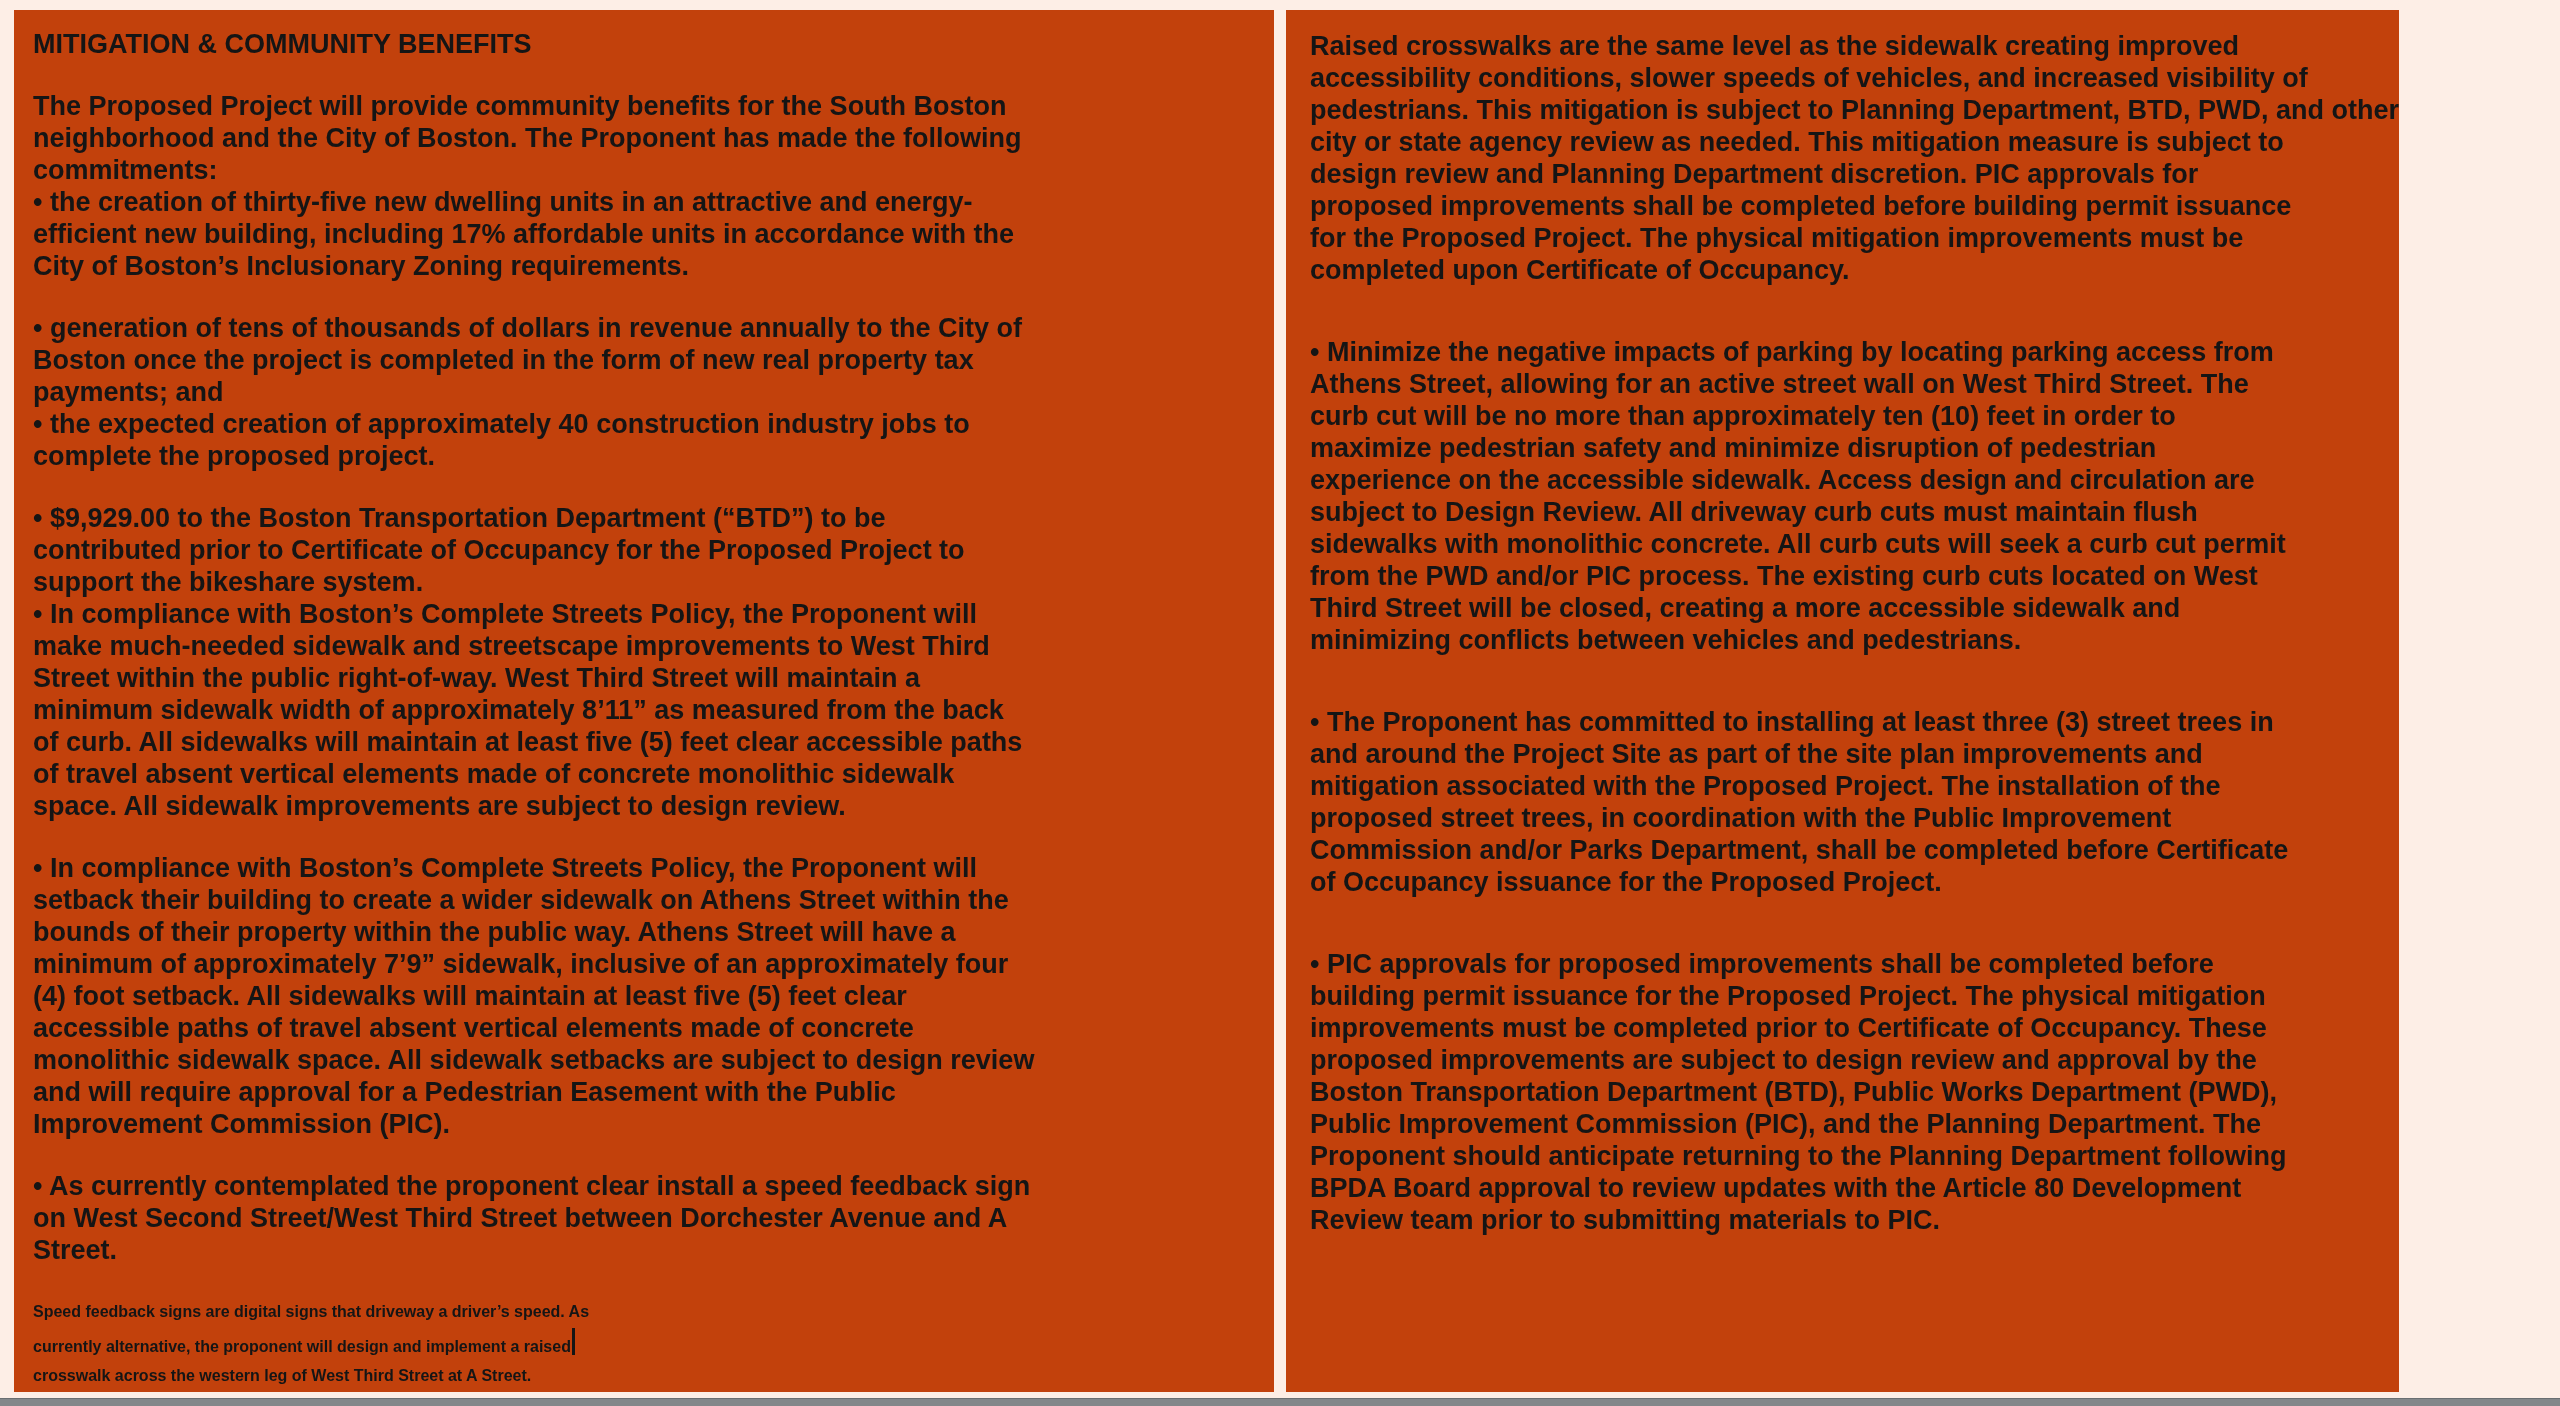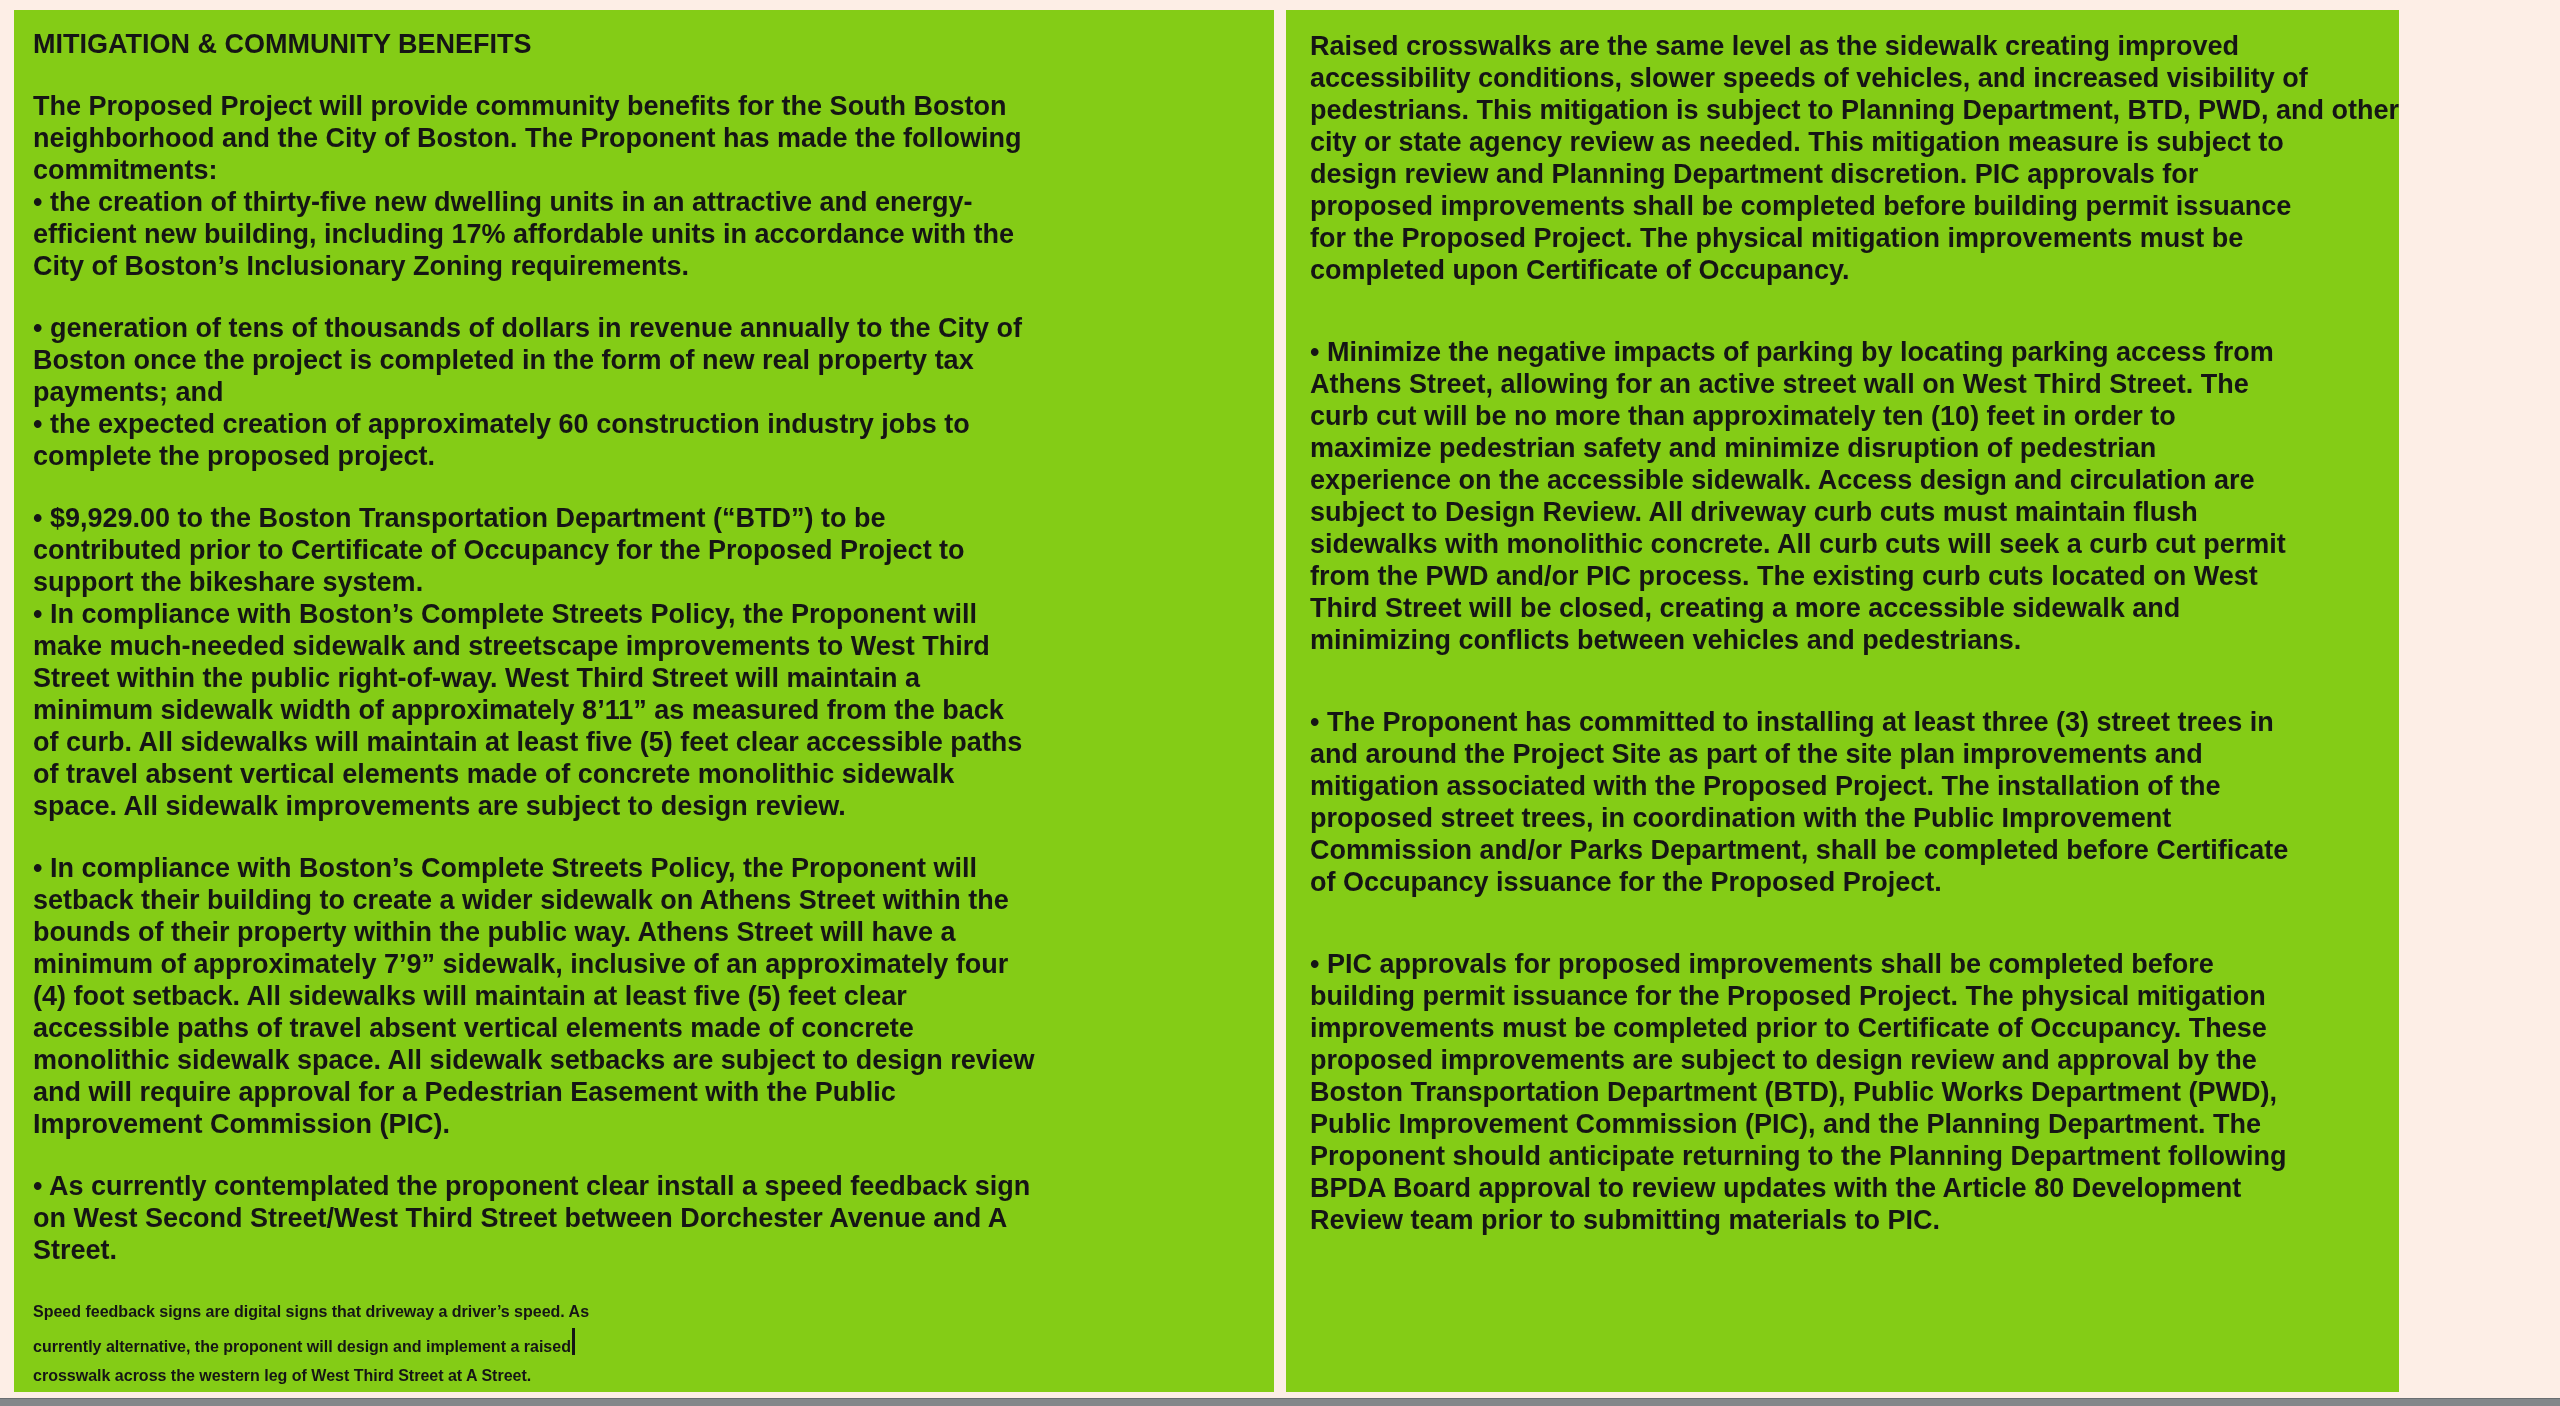--- a/index.html
+++ b/index.html
@@ -9,21 +9,21 @@
     font-family: "Liberation Sans", sans-serif;
     font-weight: bold;
     color: #151515;
     position: relative;
     overflow: hidden;
   }
   .page-panel {
     position: absolute;
     top: 10px;
     height: 1382px;
-    background: #84cc16;
+    background: #c2410c;
     box-sizing: border-box;
     overflow: hidden;
   }
   #left-panel  { left: 14px;   width: 1260px; padding: 18px 12px 0 19px; }
   #right-panel { left: 1286px; width: 1113px; padding: 20px 6px 0 24px; }
   .para {
     white-space: pre;
     font-size: 27px;
     line-height: 32px;
     margin: 0 0 30px 0;
@@ -54,21 +54,21 @@
   <div class="para heading">MITIGATION &amp; COMMUNITY BENEFITS</div>
   <div class="para">The Proposed Project will provide community benefits for the South Boston
 neighborhood and the City of Boston. The Proponent has made the following
 commitments:
 • the creation of thirty-five new dwelling units in an attractive and energy-
 efficient new building, including 17% affordable units in accordance with the
 City of Boston’s Inclusionary Zoning requirements.</div>
   <div class="para">• generation of tens of thousands of dollars in revenue annually to the City of
 Boston once the project is completed in the form of new real property tax
 payments; and
-• the expected creation of approximately 60 construction industry jobs to
+• the expected creation of approximately 40 construction industry jobs to
 complete the proposed project.</div>
   <div class="para">• $9,929.00 to the Boston Transportation Department (“BTD”) to be
 contributed prior to Certificate of Occupancy for the Proposed Project to
 support the bikeshare system.
 • In compliance with Boston’s Complete Streets Policy, the Proponent will
 make much-needed sidewalk and streetscape improvements to West Third
 Street within the public right-of-way. West Third Street will maintain a
 minimum sidewalk width of approximately 8’11” as measured from the back
 of curb. All sidewalks will maintain at least five (5) feet clear accessible paths
 of travel absent vertical elements made of concrete monolithic sidewalk

